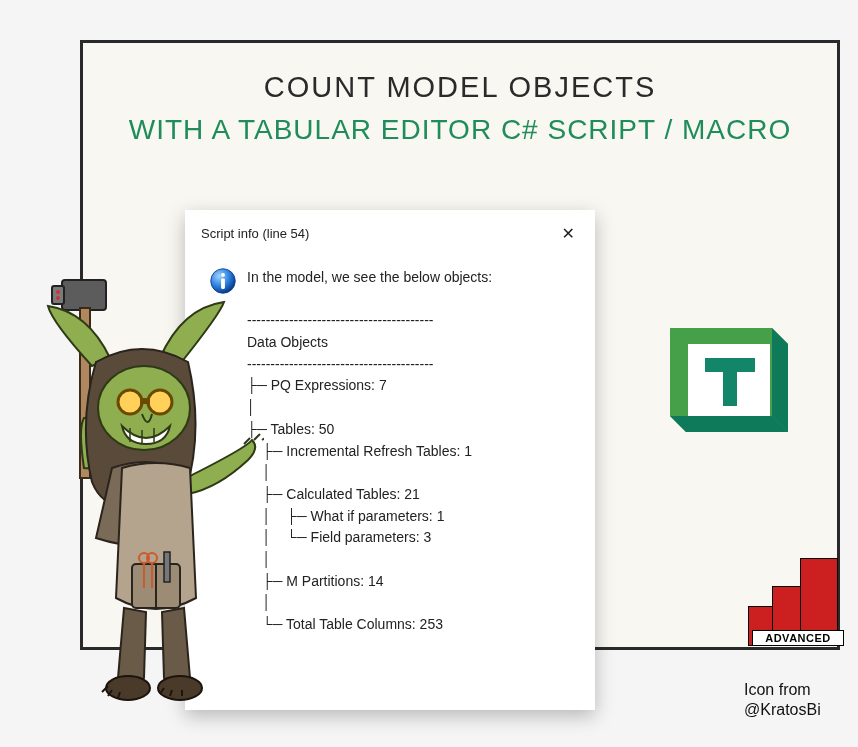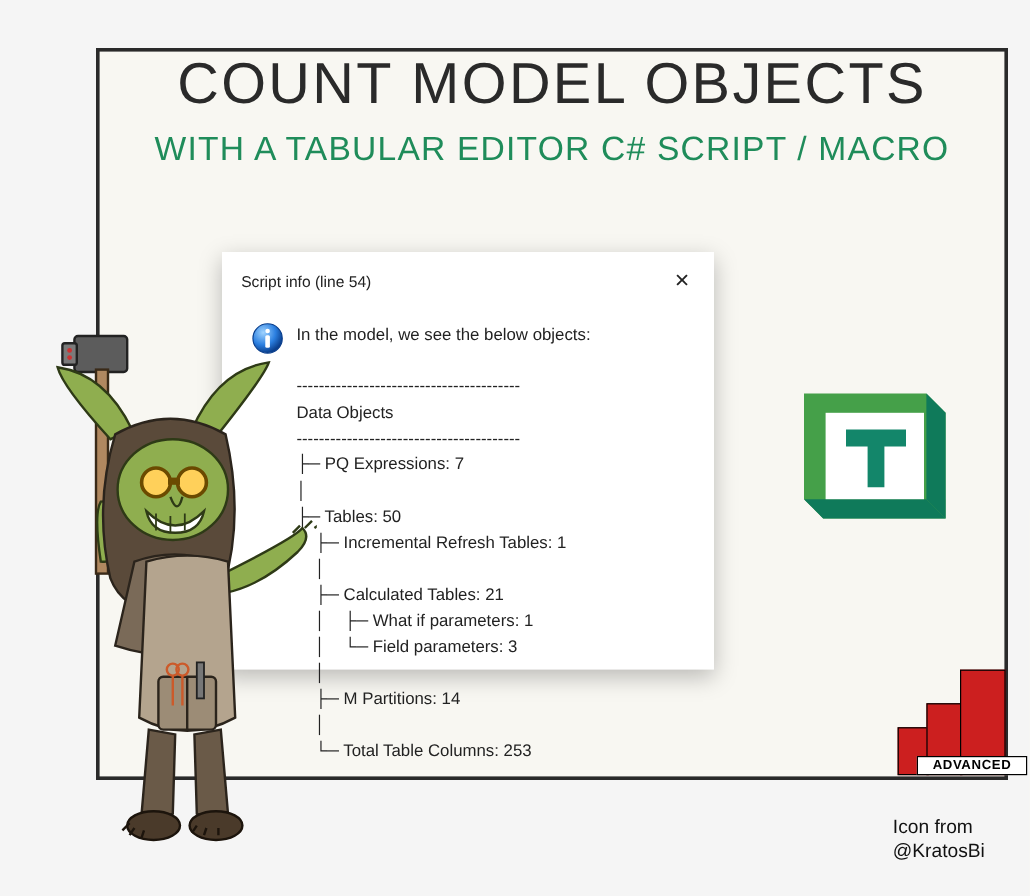--- a/index.html
+++ b/index.html
@@ -15,41 +15,42 @@
     position: absolute;
     left: 80px;
     top: 40px;
     width: 760px;
     height: 610px;
     background: #f8f7f2;
     border: 3px solid #2a2a2a;
   }
   .title {
     text-align: center;
-    font-size: 48px;
+    font-size: 29px;
     font-weight: 400;
     letter-spacing: 2px;
     color: #2a2a2a;
+    margin-top: 28px;
     font-family: "Segoe UI Light", "Segoe UI", Arial, sans-serif;
   }
   .subtitle {
     text-align: center;
     font-size: 28px;
     font-weight: 400;
     letter-spacing: 1px;
     color: #1f8c5a;
     margin-top: 10px;
     font-family: "Segoe UI", Arial, sans-serif;
   }
   .dialog {
     position: absolute;
     left: 185px;
     top: 210px;
     width: 410px;
-    height: 348px;
+    height: 500px;
     background: #ffffff;
     box-shadow: 0 6px 18px rgba(0,0,0,0.25);
     padding: 10px 14px 14px 14px;
   }
   .dialog-header {
     display: flex;
     justify-content: space-between;
     align-items: center;
     font-size: 13px;
     color: #222;
@@ -95,21 +96,21 @@
     top: 556px;
     width: 92px;
     height: 110px;
   }
   .adv-bars { position:absolute; left:0; top:0; width:92px; height:90px; }
   .adv-bar { position:absolute; bottom:0; background:#cc1f1f; border:1.5px solid #000; }
   .adv-bar.b1 { left:0; width:26px; height:40px; }
   .adv-bar.b2 { left:24px; width:30px; height:60px; }
   .adv-bar.b3 { left:52px; width:38px; height:88px; }
   .adv-label {
-    position:absolute; left:16px; bottom:20px; width:92px;
+    position:absolute; left:4px; bottom:20px; width:92px;
     background:#fff; border:1.5px solid #000;
     font-weight:700; font-size:11px; text-align:center;
     letter-spacing:0.5px; padding:1px 0;
     font-family: Arial, sans-serif;
   }
   .attribution {
     position: absolute;
     right: 4px;
     top: 680px;
     width: 110px;

